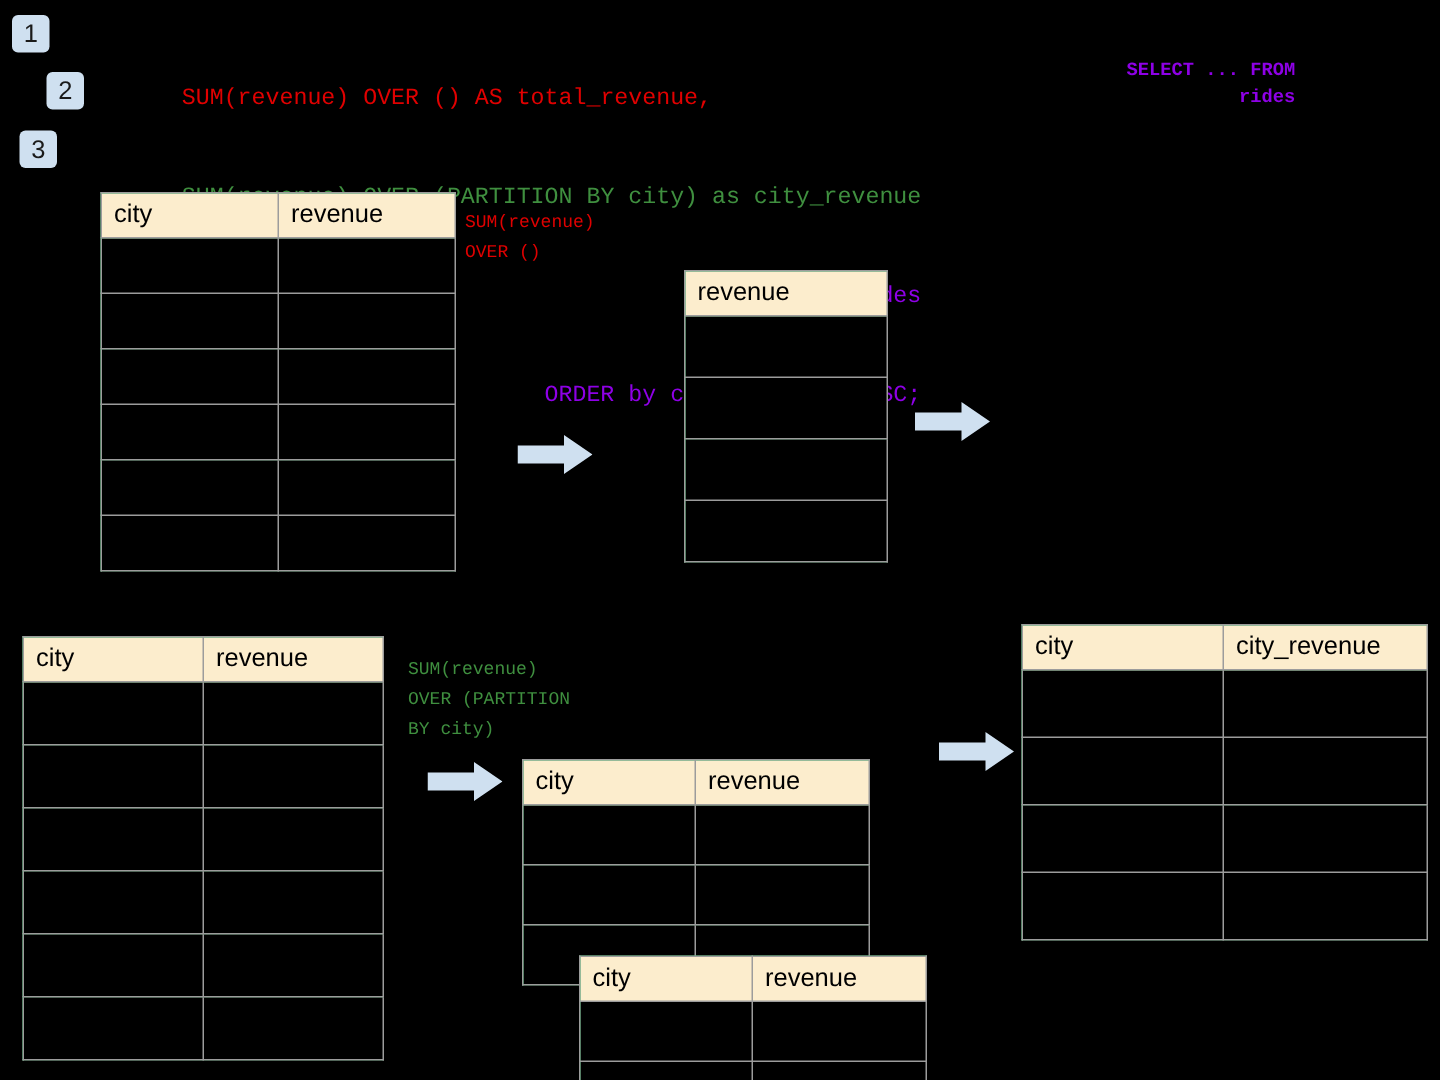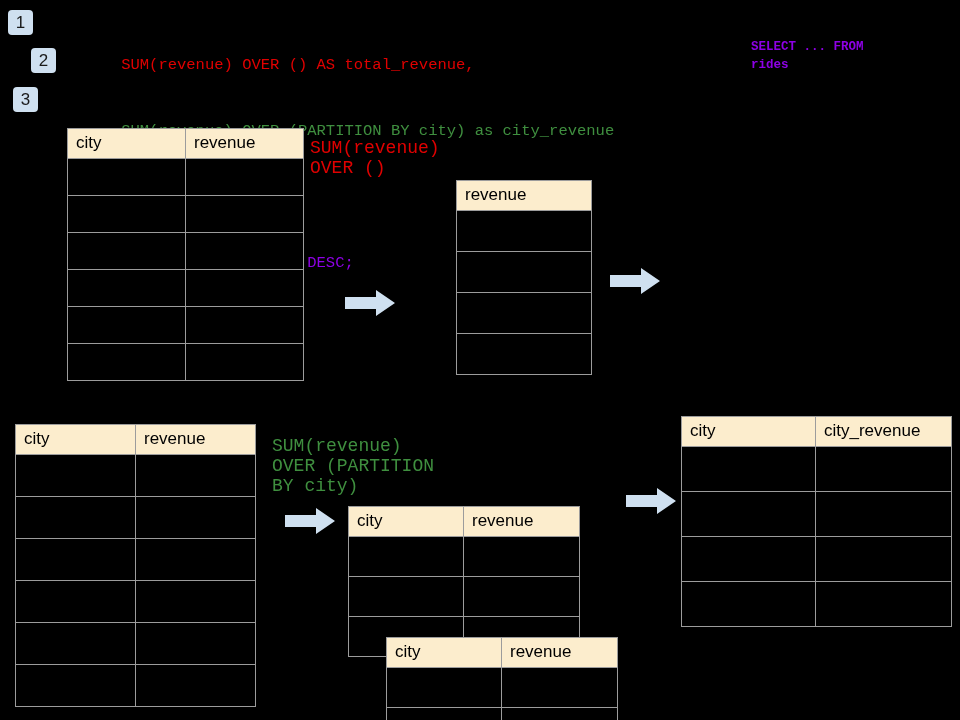--- a/index.html
+++ b/index.html
@@ -34,29 +34,29 @@
   
   .code {
     position: absolute;
     font-family: "Liberation Mono", monospace;
     font-size: 15.5px;
     line-height: 22px;
     white-space: pre;
     letter-spacing: 0px;
   }
   .code-line { white-space: pre; }
-  .c-purple { color: #8e00e6; }
+  .c-purple { color: #8e00e6; text-align: right; }
   .c-red    { color: #e00000; }
   .c-green  { color: #3f8f3f; }
 
   
   .anno {
     position: absolute;
     font-family: "Liberation Mono", monospace;
-    font-size: 18px;
+    font-size: 12px;
     line-height: 20px;
     white-space: pre;
   }
   .anno.small {
     font-size: 12.5px;
     line-height: 18px;
     font-weight: bold;
   }
 
   

